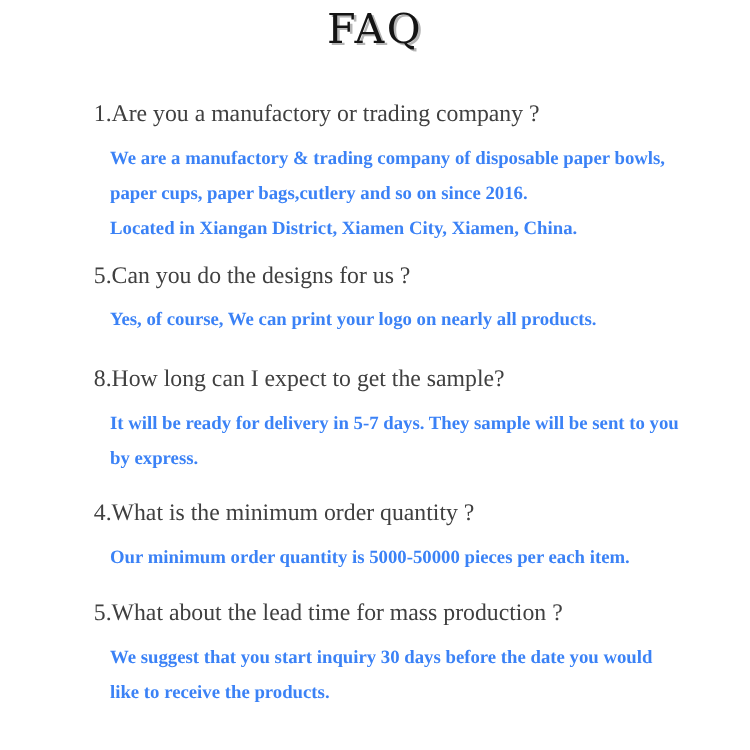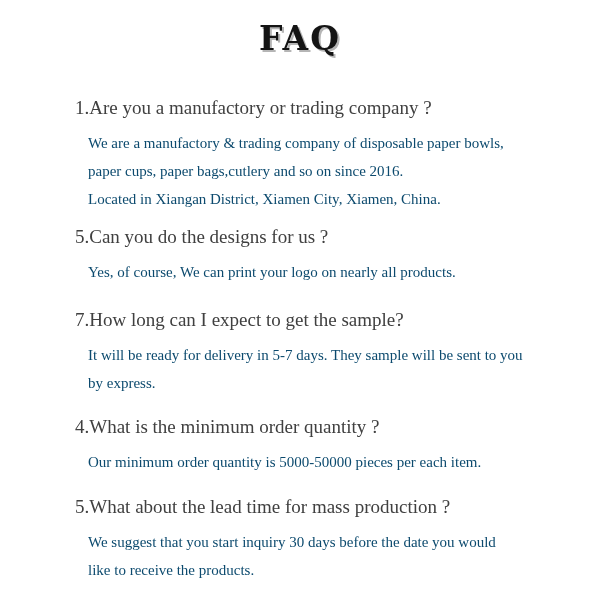--- a/index.html
+++ b/index.html
@@ -9,25 +9,25 @@
   }
   .page {
     position: relative;
     width: 600px;
     height: 600px;
     background: #ffffff;
     overflow: hidden;
     font-family: "Liberation Serif", serif;
   }
   .title {
-    margin: 16px;
+    margin: 0;
     padding-top: 5px;
     text-align: center;
     font-family: "DejaVu Serif", serif;
-    font-weight: 700;
+    font-weight: 400;
     font-size: 33px;
     line-height: 36px;
     letter-spacing: 2px;
     color: #141414;
     text-shadow: 2px 2px 0 #b5b5b5;
   }
   .faq {
     padding-left: 75px;
     padding-right: 40px;
   }
@@ -36,21 +36,22 @@
     line-height: 28px;
     color: #404040;
   }
   .item .answer {
     padding-left: 13px;
     margin-top: 7px;
   }
   .item .answer-line {
     font-size: 15px;
     line-height: 28px;
-    color: #0c4a6e;
+    color: #3b82f6;
+    font-weight: bold;
   }
   .s1 { margin-top: 37px; }
   .s2 { margin-top: 10px; }
   .s3 { margin-top: 20px; }
   .s4 { margin-top: 16px; }
   .s5 { margin-top: 17px; }
 </style>
 </head>
 <body>
 
@@ -69,21 +70,21 @@
     </section>
 
     <section class="item s2">
       <div class="question">5.Can you do the designs for us ?</div>
       <div class="answer">
         <div class="answer-line">Yes, of course, We can print your logo on nearly all products.</div>
       </div>
     </section>
 
     <section class="item s3">
-      <div class="question">7.How long can I expect to get the sample?</div>
+      <div class="question">8.How long can I expect to get the sample?</div>
       <div class="answer">
         <div class="answer-line">It will be ready for delivery in 5-7 days. They sample will be sent to you</div>
         <div class="answer-line">by express.</div>
       </div>
     </section>
 
     <section class="item s4">
       <div class="question">4.What is the minimum order quantity ?</div>
       <div class="answer">
         <div class="answer-line">Our minimum order quantity is 5000-50000 pieces per each item.</div>

